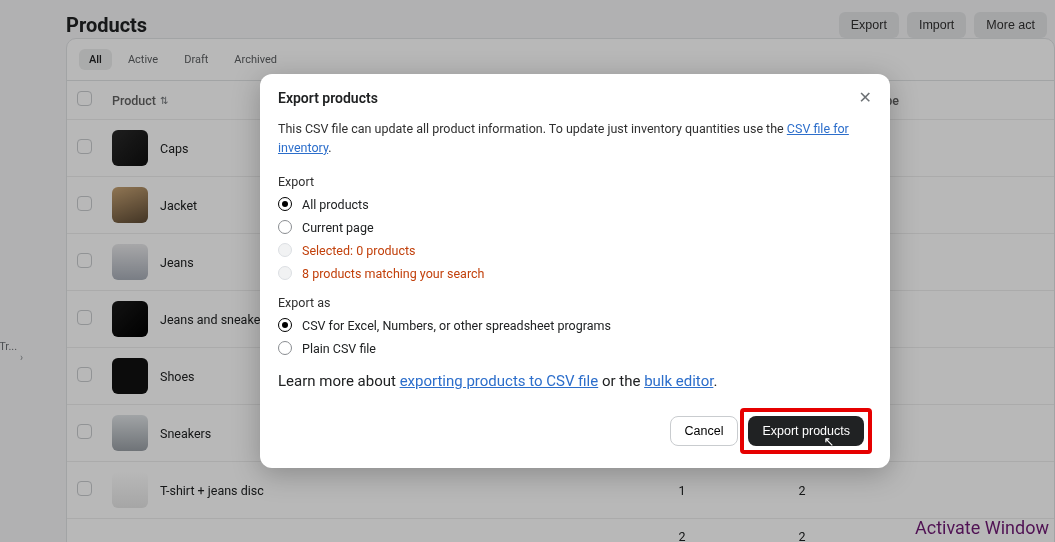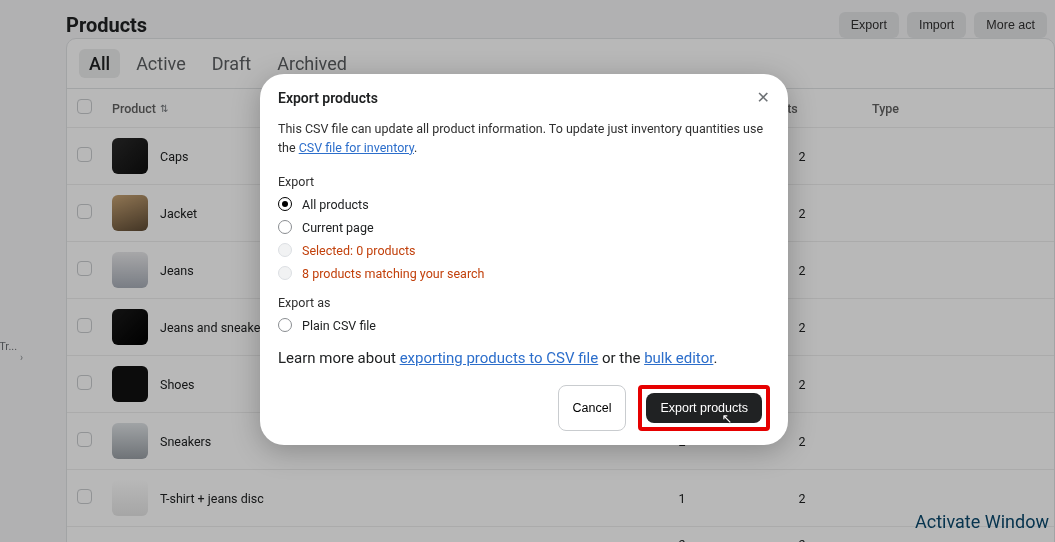--- a/index.html
+++ b/index.html
@@ -4,21 +4,21 @@
 <style>
 * { box-sizing: border-box; margin: 0; padding: 0; }
 body { font-family: -apple-system, BlinkMacSystemFont, "Segoe UI", Roboto, sans-serif; background: #f6f6f7; color: #202223; width: 1055px; height: 542px; overflow: hidden; position: relative; }
 .page { padding: 12px 0 0 66px; }
 .header-row { display: flex; justify-content: space-between; align-items: center; padding-right: 8px; margin-bottom: 0; }
 .page-title { font-size: 20px; font-weight: 700; }
 .header-actions { display: flex; gap: 8px; }
 .btn-light { background: #e4e5e7; border: none; border-radius: 6px; padding: 6px 12px; font-size: 12.5px; cursor: pointer; color:#303030;}
 .card { background: #fff; border: 1px solid #e1e3e5; border-radius: 10px; overflow: hidden; }
 .tabs { display: flex; gap: 6px; padding: 10px 12px 10px 12px; border-bottom: 1px solid #e1e3e5; }
-.tab { font-size: 18px; padding: 4px 10px; border-radius: 6px; cursor: pointer; color:#5c5f62;}
+.tab { font-size: 11px; padding: 4px 10px; border-radius: 6px; cursor: pointer; color:#5c5f62;}
 .tab.active { background: #eceded; font-weight:500; color:#202223;}
 .table { width: 100%; border-collapse: collapse; }
 .table th, .table td { text-align: left; font-size: 12.5px; padding: 10px 10px; border-bottom: 1px solid #ededed; }
 .table th { font-weight: 500; color:#616161;}
 .col-check { width: 34px; }
 .col-prod { width: 520px; }
 .col-num { text-align: center; width: 120px; }
 .th-right { text-align:right; }
 .chk { width: 15px; height: 15px; border: 1.5px solid #c9cccf; border-radius: 4px; display: inline-block; background:#fff;}
 .prodcell { display: flex; align-items: center; gap: 12px; }
@@ -26,41 +26,41 @@
 .thumb.a{background:linear-gradient(135deg,#2a2a2a,#0e0e0e);}
 .thumb.b{background:linear-gradient(160deg,#c7a374,#5d4a34);}
 .thumb.c{background:linear-gradient(180deg,#e8e8ea,#a8aeb8);}
 .thumb.d{background:linear-gradient(135deg,#1a1a1a,#000);}
 .thumb.e{background:#111;}
 .thumb.f{background:linear-gradient(180deg,#dfe3e6,#9aa0a6);}
 .thumb.g{background:linear-gradient(180deg,#fff,#e6e6e6);}
 .sort-ic{display:inline-block;margin-left:4px;font-size:10px;position:relative;top:-1px;color:#6d7175;}
 .left-stub{position:absolute;left:-6px;top:340px;font-size:11px;color:#6d7175;width:40px;overflow:hidden;white-space:nowrap;text-overflow:ellipsis;}
 .left-chevron{position:absolute;left:20px;top:352px;color:#8a8d91;font-size:10px;}
-.activate{position:absolute;right:6px;bottom:10px;font-size:18px;color:#0c4a6e;}
+.activate{position:absolute;right:6px;bottom:4px;font-size:18px;color:#701a75;}
 
 
 .overlay{position:absolute;inset:0;background:rgba(0,0,0,0.28);}
-.modal{position:absolute;left:260px;top:74px;width:528px;background:#fff;border-radius:24px;box-shadow:0 6px 28px rgba(0,0,0,0.25);padding:16px 18px 14px 18px;}
+.modal{position:absolute;left:260px;top:74px;width:630px;background:#fff;border-radius:12px;box-shadow:0 6px 28px rgba(0,0,0,0.25);padding:16px 18px 14px 18px;}
 .modal-head{display:flex;justify-content:space-between;align-items:center;margin-bottom:14px;}
 .modal-title{font-size:14px;font-weight:600;}
 .close{color:#6d7175;cursor:pointer;font-size:16px;line-height:1;}
 .modal-desc{font-size:12.5px;color:#303030;margin-bottom:16px;line-height:1.5;}
 .modal-desc a{color:#2c6ecb;text-decoration:underline;}
 .section-label{font-size:12.5px;margin-bottom:8px;color:#303030;}
 .radio-row{display:flex;align-items:center;gap:10px;font-size:12.5px;margin-bottom:8px;cursor:pointer;}
 .radio-row.disabled{color:#c2410c;cursor:default;}
 .radio{width:14px;height:14px;border:1.5px solid #8a8d91;border-radius:50%;display:inline-flex;align-items:center;justify-content:center;flex-shrink:0;}
 .radio.checked{border-color:#000;}
 .radio.checked::after{content:"";width:6px;height:6px;background:#000;border-radius:50%;}
 .radio.disabled{border-color:#dcdfe3;background:#f1f2f3;}
 .section-gap{margin-top:14px;}
 .learn-line{font-size:15px;margin-top:16px;margin-bottom:18px;}
 .learn-line a{color:#2c6ecb;text-decoration:underline;}
-.modal-actions{display:flex;justify-content:flex-end;gap:12px;}
+.modal-actions{display:flex;justify-content:flex-end;gap:2px;align-items:center;}
 .btn-cancel{background:#fff;border:1px solid #c9cccf;border-radius:8px;padding:7px 14px;font-size:12.5px;cursor:pointer;}
 .btn-primary{background:#202223;color:#fff;border:none;border-radius:8px;padding:8px 14px;font-size:12.5px;cursor:pointer;}
 .highlight-box{border:4px solid #e60000;border-radius:4px;padding:4px;display:inline-flex;position:relative;}
 .cursor{position:absolute;left:64%;top:58%;font-size:13px;color:#fff;pointer-events:none;text-shadow:0 0 2px #000;}
 </style>
 </head>
 <body>
 
 <div class="page">
   <div class="header-row">
@@ -215,20 +215,24 @@
       <span class="radio disabled"></span>
       <span>Selected: 0 products</span>
     </div>
   <div class="radio-row disabled">
       <span class="radio disabled"></span>
       <span>8 products matching your search</span>
     </div>
 
   <div class="section-label section-gap">Export as</div>
   <div class="radio-row">
+      <span class="radio checked"></span>
+      <span>CSV for Excel, Numbers, or other spreadsheet programs</span>
+    </div>
+  <div class="radio-row">
       <span class="radio"></span>
       <span>Plain CSV file</span>
     </div>
 
   <div class="learn-line">
     <span>Learn more about </span><a href="#">exporting products to CSV file</a><span> or the </span><a href="#">bulk editor</a><span>.</span>
   </div>
 
   <div class="modal-actions">
     <button class="btn-cancel">Cancel</button>

